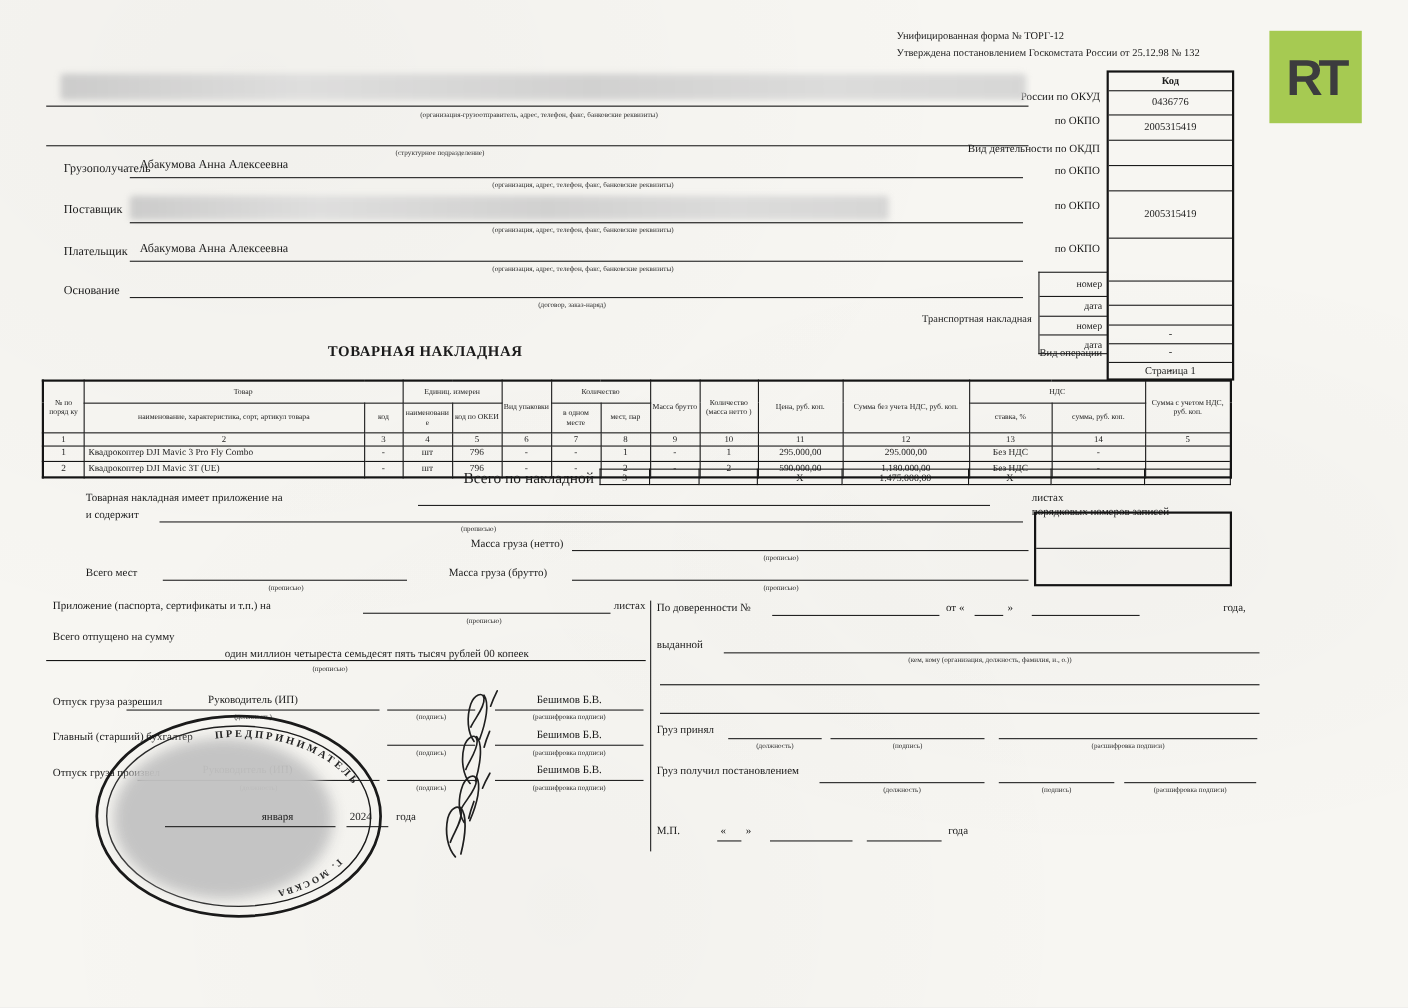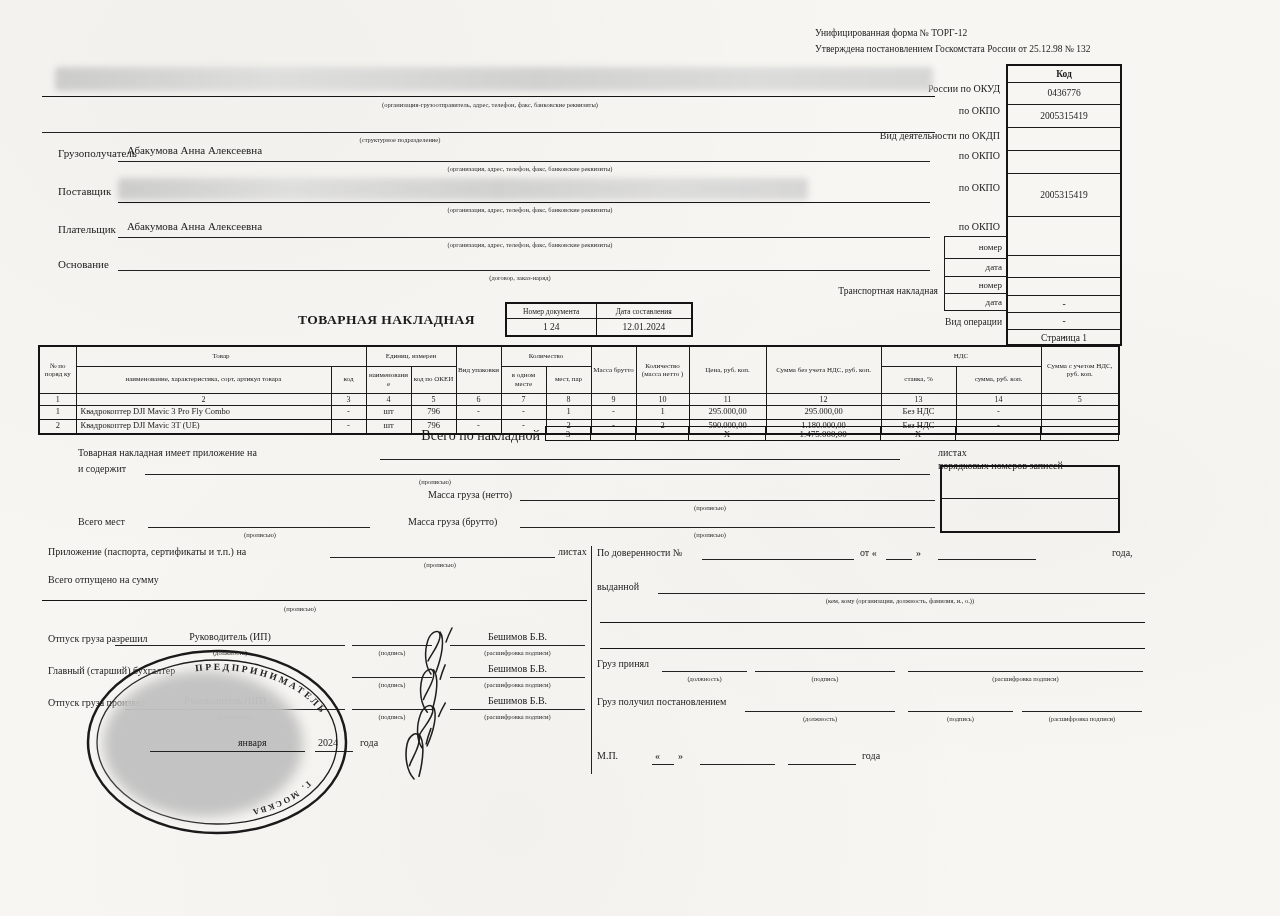--- a/index.html
+++ b/index.html
@@ -15,21 +15,21 @@
   .cap{font-size:6.5px;color:#2c2c2c;text-align:center;white-space:nowrap}
   .ra{text-align:right}
   .ctr{text-align:center}
   .ln{border-bottom:1px solid #222;height:0}
   .ln2{border-bottom:1.5px solid #151515;height:0}
   .blurbar{background:linear-gradient(90deg,#c3c3c3,#dadada 25%,#c9c9c9 55%,#d6d6d6 80%,#cfcfcf);filter:blur(3px);border-radius:3px;opacity:.8}
   
   .codes{position:absolute;left:1006px;top:64px;width:112px;border:2px solid #141414;background:transparent}
   .codes .cr{border-bottom:1px solid #1b1b1b;font-size:9.5px;text-align:center;overflow:hidden}
   .codes .cr:last-child{border-bottom:none}
-  .sublbl{position:absolute;left:944px;top:236px;width:62px;border:1px solid #1b1b1b;border-right:none}
+  .sublbl{position:absolute;left:944px;top:247px;width:62px;border:1px solid #1b1b1b;border-right:none}
   .sublbl .cr{border-bottom:1px solid #1b1b1b;font-size:9px;text-align:right;padding-right:5px;overflow:hidden}
   .sublbl .cr:last-child{border-bottom:none}
   
   .dt{position:absolute;left:505px;top:302px;border-collapse:collapse;table-layout:fixed}
   .dt td{border:1px solid #1b1b1b;text-align:center;padding:0;overflow:hidden}
   .dt{border:2px solid #141414}
   .dt .dh td{font-size:7.5px;height:14px}
   .dt .dv td{font-size:9.5px;height:16px;border:1.5px solid #141414}
   
   .mt{position:absolute;left:38px;top:345px;width:1080px;border-collapse:collapse;table-layout:fixed;border:2px solid #141414}
@@ -52,20 +52,23 @@
   .stamp{position:absolute;left:85px;top:648px;width:264px;height:188px;z-index:5}
 </style>
 </head>
 <body>
 
 <div class="sheet">
 
   <div class="a t95" style="left:815px;top:28px">Унифицированная форма № ТОРГ-12</div>
   <div class="a t95" style="left:815px;top:44px">Утверждена постановлением Госкомстата России от 25.12.98 № 132</div>
 
+  <div class="logo">
+      <span>RT</span>
+    </div>
 
   <div class="codes">
     <div class="cr" style="height:16px;line-height:16px;font-weight:bold">Код</div>
     <div class="cr" style="height:21px;line-height:21px">0436776</div>
     <div class="cr" style="height:22px;line-height:22px">2005315419</div>
     <div class="cr" style="height:22px;line-height:22px"></div>
     <div class="cr" style="height:22px;line-height:22px"></div>
     <div class="cr" style="height:42px;line-height:42px">2005315419</div>
     <div class="cr" style="height:38px;line-height:38px"></div>
     <div class="cr" style="height:21px;line-height:21px"></div>
@@ -109,36 +112,20 @@
   <div class="a t11" style="left:58px;top:223px">Плательщик</div>
   <div class="a t11" style="left:127px;top:220px">Абакумова Анна Алексеевна</div>
   <div class="a ln" style="left:118px;top:237px;width:812px"></div>
   <div class="a cap" style="left:240px;top:241px;width:580px">(организация, адрес, телефон, факс, банковские реквизиты)</div>
 
   <div class="a t11" style="left:58px;top:258px">Основание</div>
   <div class="a ln" style="left:118px;top:270px;width:812px"></div>
   <div class="a cap" style="left:240px;top:274px;width:560px">(договор, заказ-наряд)</div>
 
   <div class="a" style="left:298px;top:312px;font-size:13.5px;font-weight:bold;letter-spacing:0.5px">ТОВАРНАЯ НАКЛАДНАЯ</div>
-  <table class="dt">
-    <colgroup>
-        <col style="width:90px">
-        <col style="width:96px">
-      </colgroup>
-    <tbody>
-        <tr class="dh">
-      <td>Номер документа</td>
-      <td>Дата составления</td>
-    </tr>
-    <tr class="dv">
-      <td>1 24</td>
-      <td>12.01.2024</td>
-    </tr>
-  </tbody>
-    </table>
 
   <table class="mt">
     <colgroup>
       <col style="width:37px">
         <col style="width:255px">
         <col style="width:35px">
         <col style="width:45px">
         <col style="width:45px">
       <col style="width:45px">
         <col style="width:45px">
@@ -278,20 +265,21 @@
   <div class="a t10" style="left:408px;top:516px">Масса груза (брутто)</div>
   <div class="a ln" style="left:520px;top:527px;width:415px"></div>
   <div class="a cap" style="left:560px;top:531px;width:300px">(прописью)</div>
 
   <div class="a t10" style="left:48px;top:546px">Приложение (паспорта, сертификаты и т.п.) на</div>
   <div class="a ln" style="left:330px;top:557px;width:225px"></div>
   <div class="a t10" style="left:558px;top:546px">листах</div>
   <div class="a cap" style="left:350px;top:561px;width:180px">(прописью)</div>
 
   <div class="a t10" style="left:48px;top:574px">Всего отпущено на сумму</div>
+  <div class="a t10 ctr" style="left:100px;top:589px;width:485px">один миллион четыреста семьдесят пять тысяч рублей 00 копеек</div>
   <div class="a ln2" style="left:42px;top:600px;width:545px"></div>
   <div class="a cap" style="left:210px;top:605px;width:180px">(прописью)</div>
 
   <div class="vdiv"></div>
 
   <div class="a t10" style="left:48px;top:633px">Отпуск груза разрешил</div>
   <div class="a t10 ctr" style="left:115px;top:631px;width:230px">Руководитель (ИП)</div>
   <div class="a ln" style="left:115px;top:645px;width:230px"></div>
   <div class="a cap" style="left:115px;top:649px;width:230px">(должность)</div>
   <div class="a ln" style="left:352px;top:645px;width:80px"></div>

